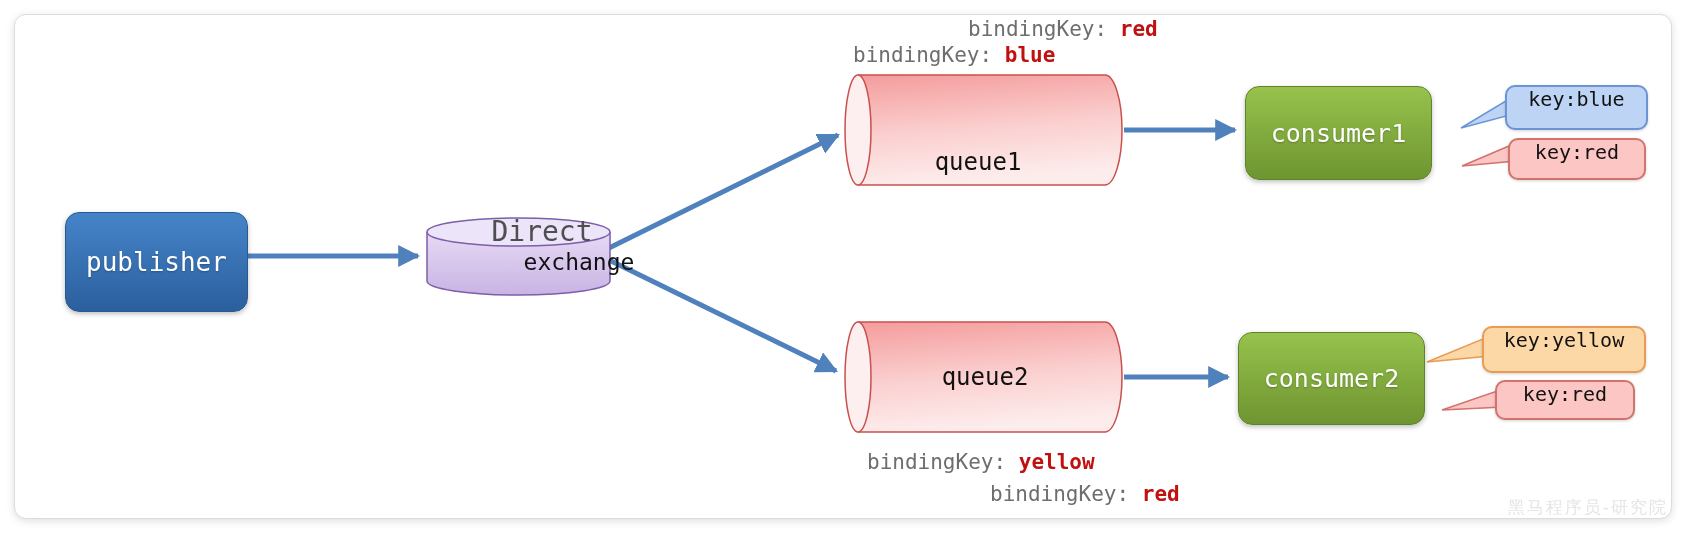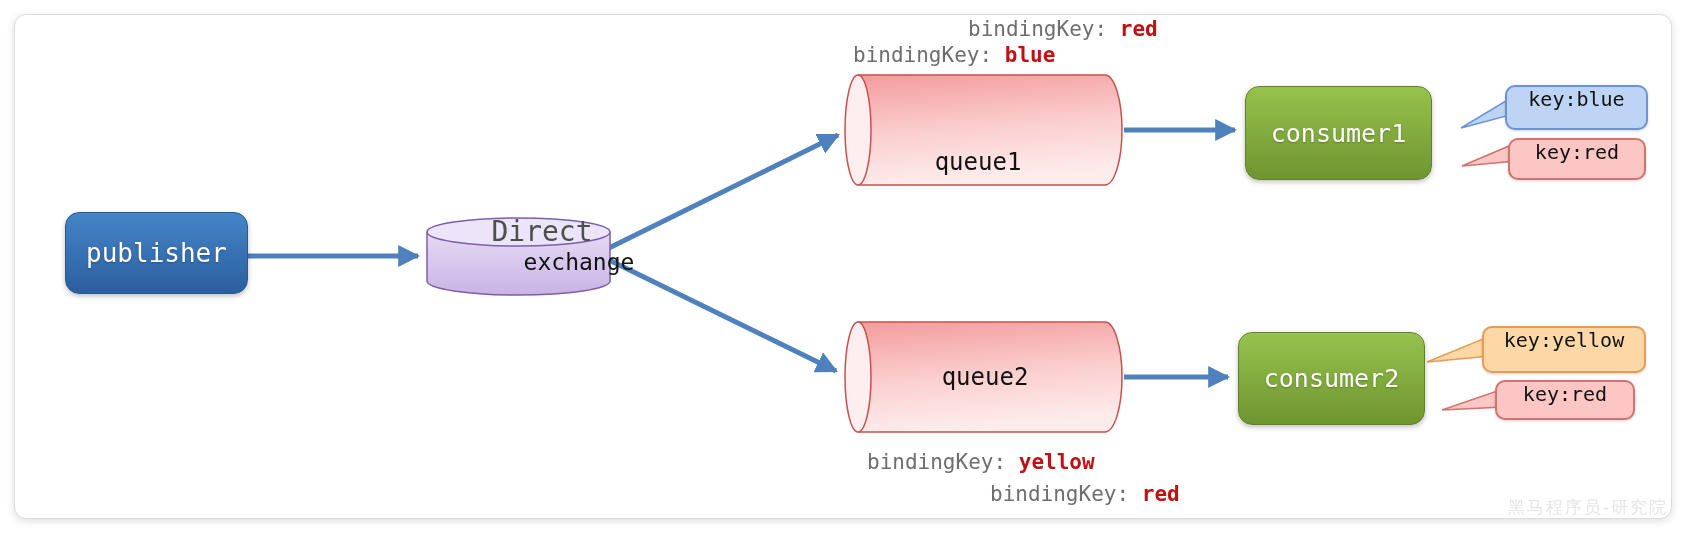--- a/index.html
+++ b/index.html
@@ -6,21 +6,21 @@
   html,body { width:1686px; height:533px; background:#ffffff; overflow:hidden;
               font-family:"DejaVu Sans Mono", monospace; }
   .stage { position:relative; width:1686px; height:533px; }
   .card { position:absolute; left:14px; top:14px; width:1658px; height:505px;
           background:#ffffff; border:1px solid #dcdcdc; border-radius:12px;
           box-shadow:0 2px 8px rgba(0,0,0,.13); }
   svg.layer { position:absolute; left:0; top:0; width:1686px; height:533px; pointer-events:none; }
 
   .node { position:absolute; display:flex; align-items:center; justify-content:center;
           border-radius:14px; color:#fff; text-shadow:0 1px 2px rgba(0,0,0,.25); }
-  .publisher { left:65px; top:212px; width:183px; height:82px; font-size:26px;
+  .publisher { left:65px; top:212px; width:183px; height:100px; font-size:26px;
                background:linear-gradient(180deg,#4584c8 0%,#2b5f9e 100%);
                border:1px solid #28598f; box-shadow:0 2px 5px rgba(0,0,0,.25); }
   .consumer { width:187px; font-size:25px;
               background:linear-gradient(180deg,#97c24d 0%,#6e9530 100%);
               border:1px solid #5f832a; box-shadow:0 2px 5px rgba(0,0,0,.25); }
   .consumer1 { left:1245px; top:86px;  height:94px; }
   .consumer2 { left:1238px; top:332px; height:93px; }
 
   .ctr { position:absolute; transform:translate(-50%,-50%); white-space:nowrap; }
   .exchange-type  { font-size:28px; color:#4f4f4f; }

